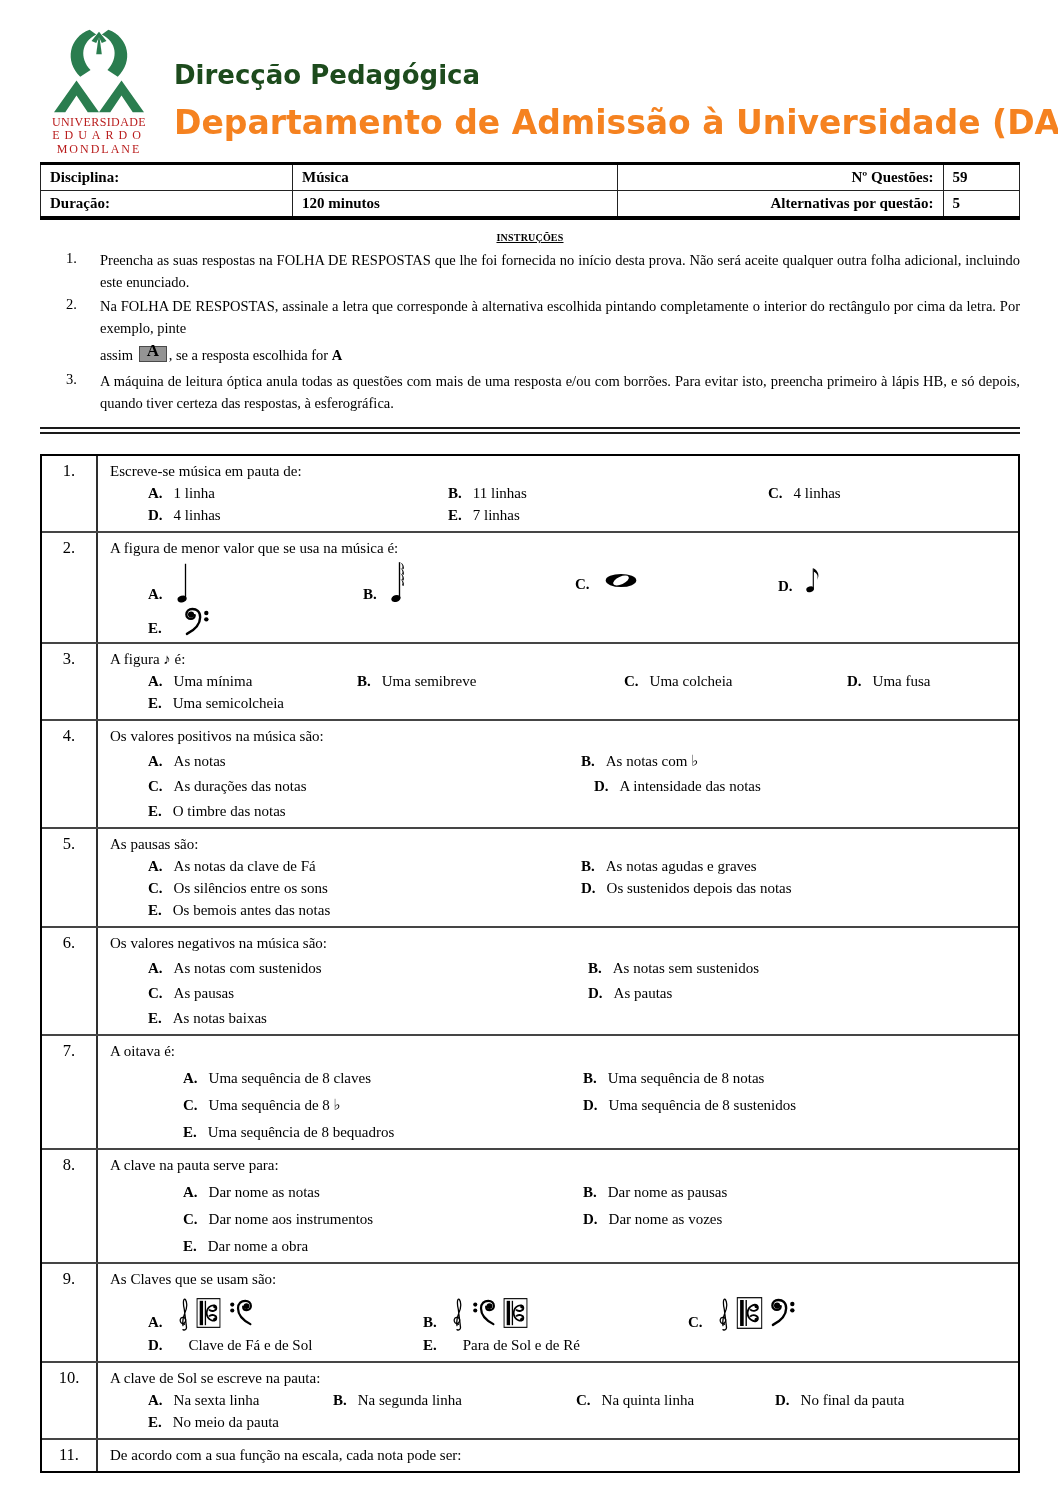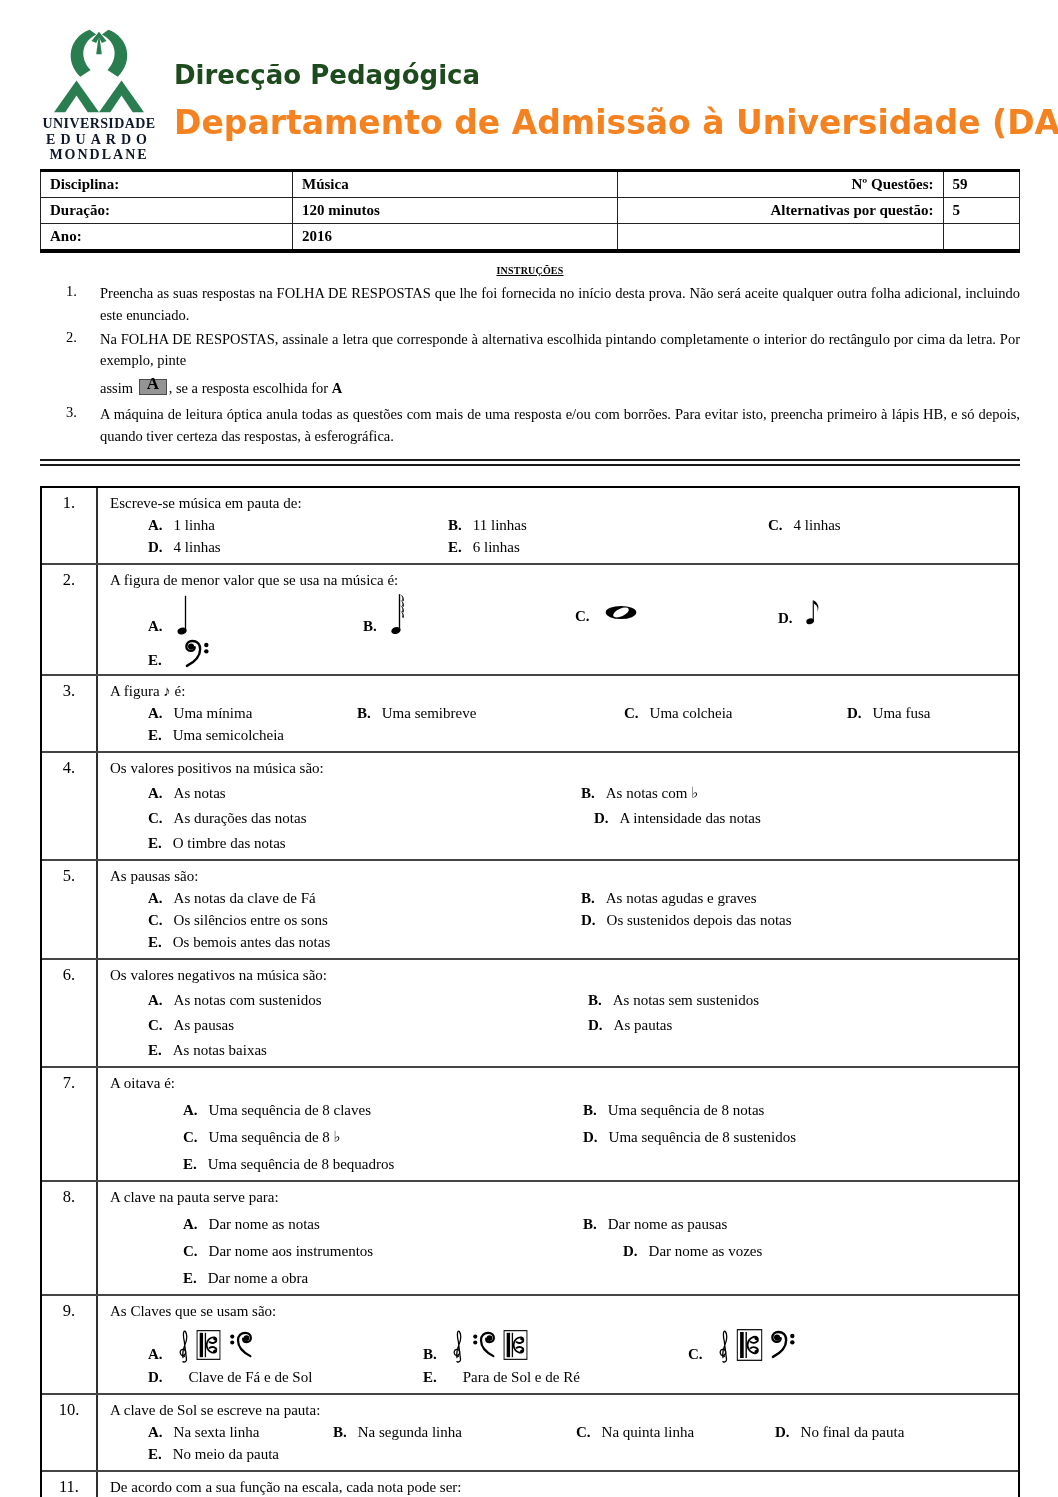--- a/index.html
+++ b/index.html
@@ -3,21 +3,21 @@
 <meta charset="utf-8">
 <style>
   html,body{margin:0;padding:0;background:#fff;}
   body{width:1058px;font-family:"Liberation Serif",serif;color:#000;}
   .page{padding:26px 38px 30px 40px;}
 
   
   .hdr{display:flex;gap:16px;}
   .logo-block{width:118px;flex:none;text-align:center;}
   .logo-svg{width:96px;height:90px;display:block;margin:0 auto;}
-  .logo-text{font-weight:bold;font-size:14px;line-height:1.12;color:#0f172a;}
+  .logo-text{font-weight:normal;font-size:12px;line-height:1.12;color:#b91c1c;}
   .lt1{letter-spacing:0.4px;}
   .lt2{letter-spacing:5px;}
   .lt3{letter-spacing:2px;}
   .titles{padding-top:34px;}
   .title1{font-family:"DejaVu Sans",sans-serif;font-weight:bold;font-size:26px;color:#1d4b1d;margin-bottom:13px;}
   .title2{font-family:"DejaVu Sans",sans-serif;font-weight:bold;font-size:33px;color:#f58220;white-space:nowrap;}
 
   
   table.info{width:100%;border-collapse:collapse;margin-top:6px;
     border-top:3px solid #000;border-bottom:4px solid #000;border-left:1px solid #000;border-right:1px solid #000;}
@@ -156,26 +156,20 @@
       <td class="c-value">Música</td>
       <td class="c-rlabel">Nº Questões:</td>
       <td class="c-rvalue">59</td>
     </tr>
     <tr>
       <td class="c-label">Duração:</td>
       <td class="c-value">120 minutos</td>
       <td class="c-rlabel">Alternativas por questão:</td>
       <td class="c-rvalue">5</td>
     </tr>
-    <tr>
-      <td class="c-label">Ano:</td>
-      <td class="c-value">2016</td>
-      <td class="c-rlabel"></td>
-      <td class="c-rvalue"></td>
-    </tr>
   </tbody>
     </table>
 
   <div class="instructions">
     <div class="ins-title">INSTRUÇÕES</div>
     <div class="ins-item">
       <span class="ins-num">1.</span>
       <span class="ins-text">Preencha as suas respostas na FOLHA DE RESPOSTAS que lhe foi fornecida no início desta prova. Não será aceite qualquer outra folha adicional, incluindo este enunciado.</span>
     </div>
     <div class="ins-item">
@@ -203,21 +197,21 @@
       <div class="qnum">1.</div>
       <div class="qbody">
         <div class="prompt">Escreve-se música em pauta de:</div>
         <div class="orow" style="padding-left:38px;grid-template-columns:300px 320px auto;">
           <span class="opt"><span class="olet">A.</span><span>1 linha</span></span>
           <span class="opt"><span class="olet">B.</span><span>11 linhas</span></span>
           <span class="opt"><span class="olet">C.</span><span>4 linhas</span></span>
         </div>
         <div class="orow" style="padding-left:38px;grid-template-columns:300px auto;">
           <span class="opt"><span class="olet">D.</span><span>4 linhas</span></span>
-          <span class="opt"><span class="olet">E.</span><span>6 linhas</span></span>
+          <span class="opt"><span class="olet">E.</span><span>7 linhas</span></span>
         </div>
       </div>
     </div>
 
     <div class="qrow">
       <div class="qnum">2.</div>
       <div class="qbody">
         <div class="prompt">A figura de menor valor que se usa na música é:</div>
         <div class="symrow" style="padding-left:38px;grid-template-columns:215px 212px 203px auto;">
           <span class="symcell">
@@ -353,21 +347,21 @@
     </div>
 
     <div class="qrow">
       <div class="qnum">8.</div>
       <div class="qbody mt5">
         <div class="prompt">A clave na pauta serve para:</div>
         <div class="orow" style="padding-left:73px;grid-template-columns:400px auto;">
           <span class="opt"><span class="olet">A.</span><span>Dar nome as notas</span></span>
           <span class="opt"><span class="olet">B.</span><span>Dar nome as pausas</span></span>
         </div>
-        <div class="orow" style="padding-left:73px;grid-template-columns:400px auto;gap:40px;">
+        <div class="orow" style="padding-left:73px;grid-template-columns:400px auto;">
           <span class="opt"><span class="olet">C.</span><span>Dar nome aos instrumentos</span></span>
           <span class="opt"><span class="olet">D.</span><span>Dar nome as vozes</span></span>
         </div>
         <div class="orow" style="padding-left:73px;grid-template-columns:auto;">
           <span class="opt"><span class="olet">E.</span><span>Dar nome a obra</span></span>
         </div>
       </div>
     </div>
 
     <div class="qrow">

